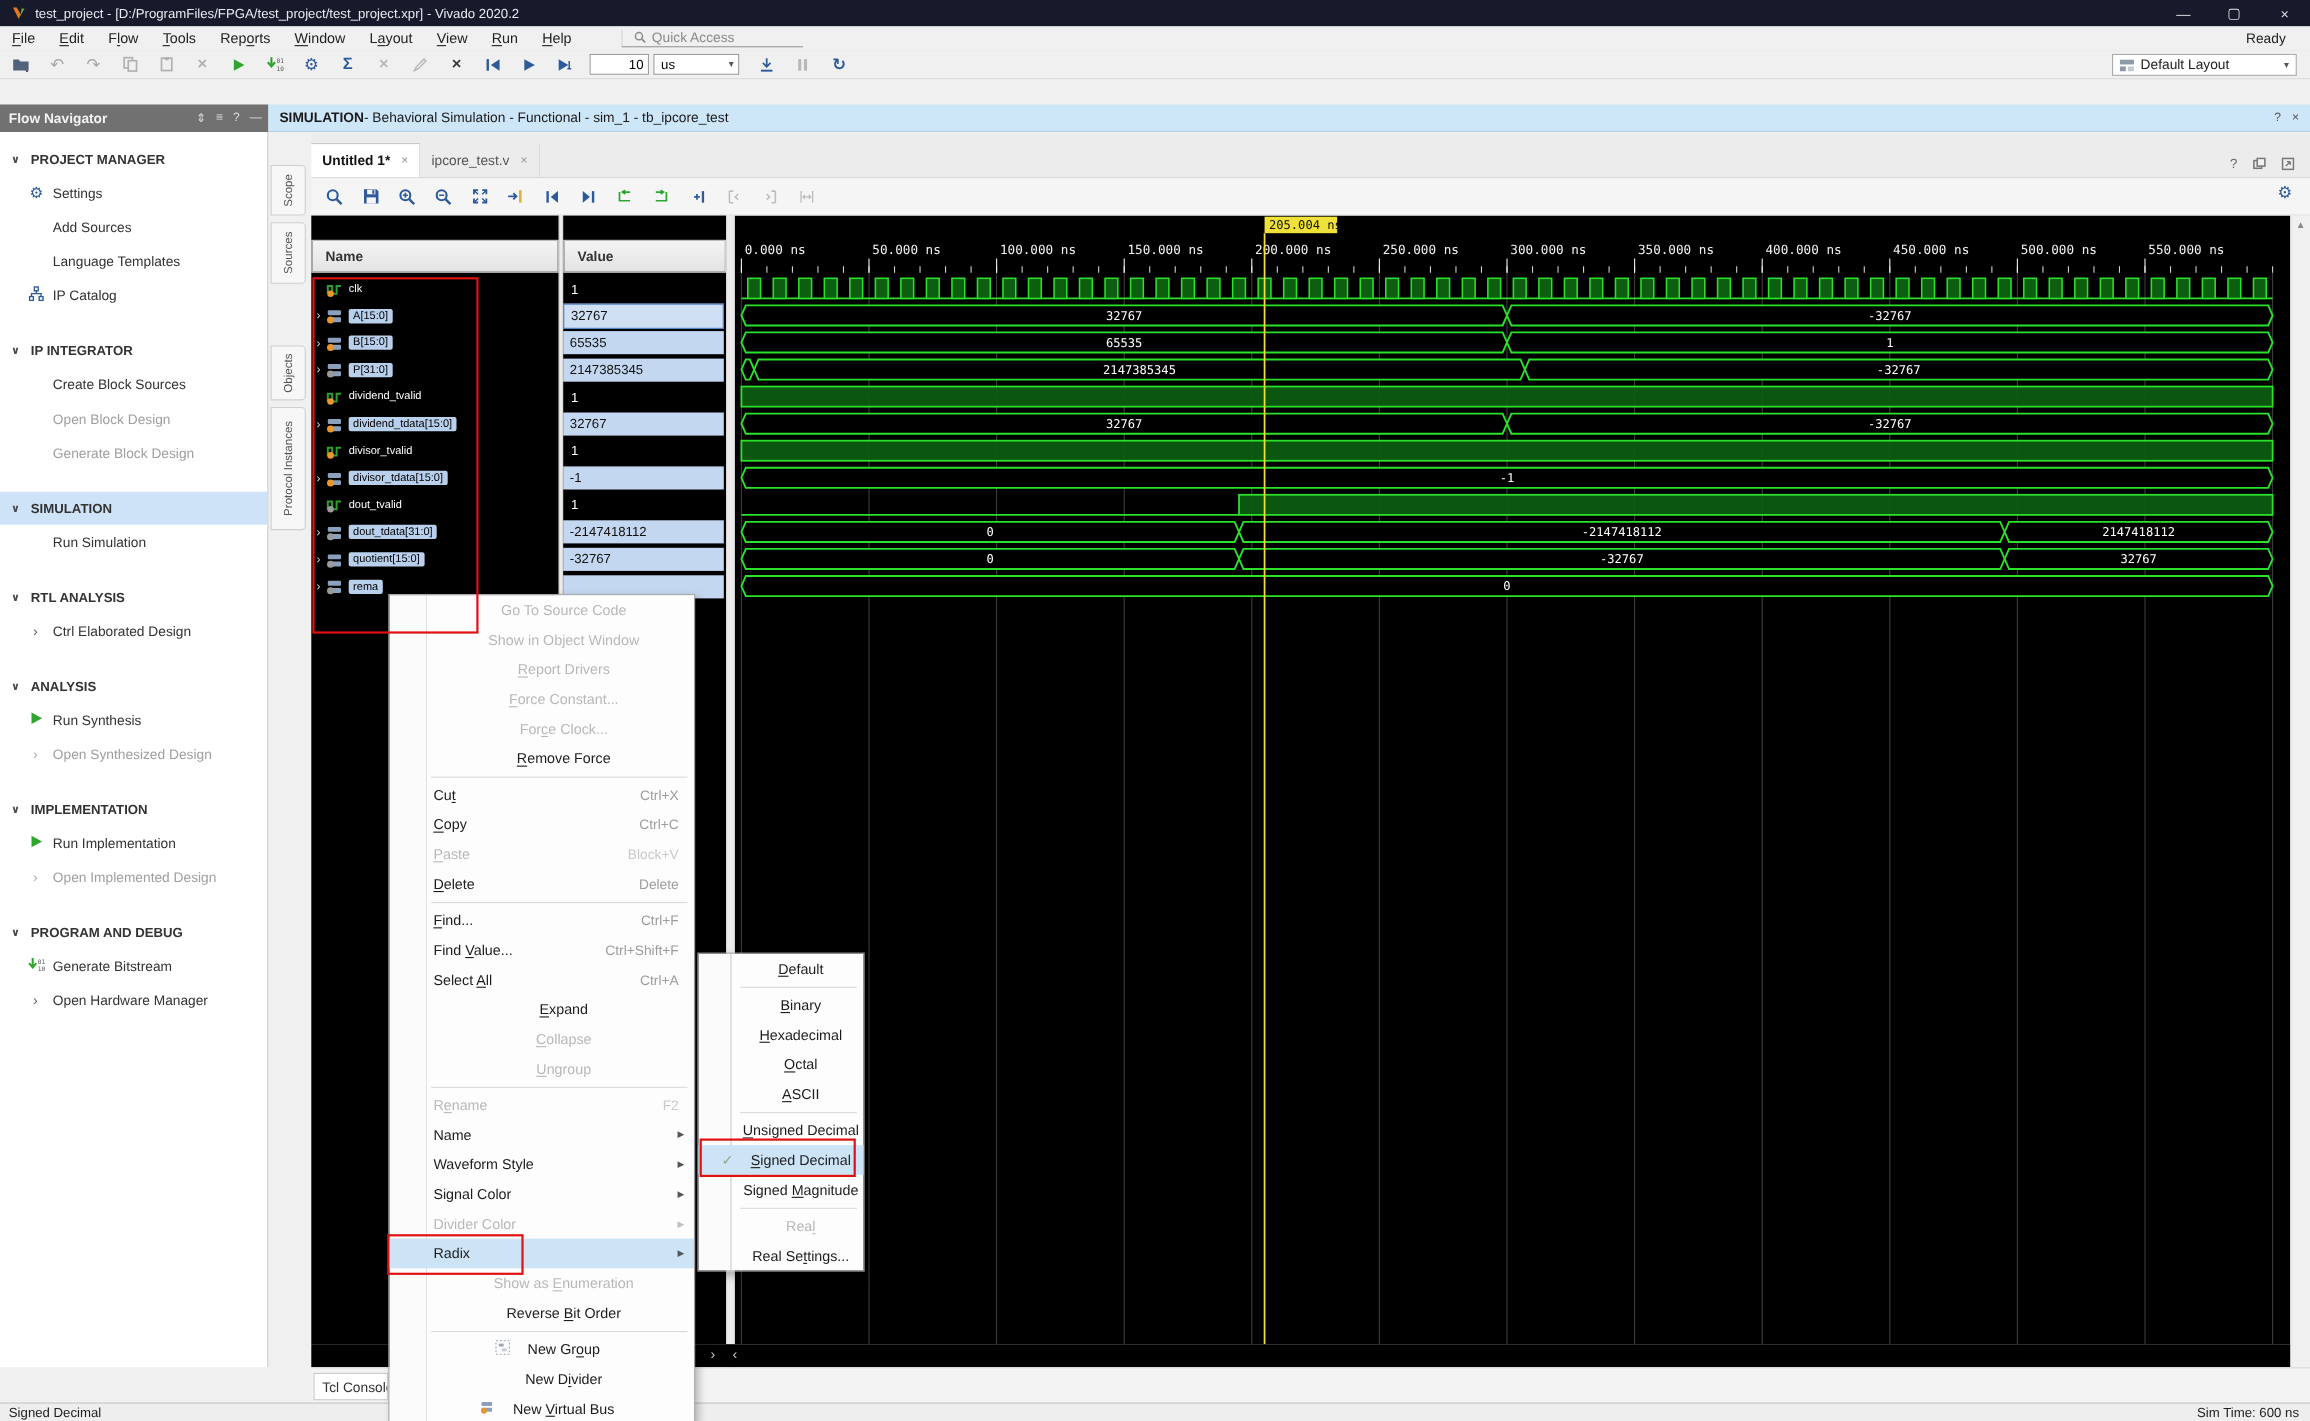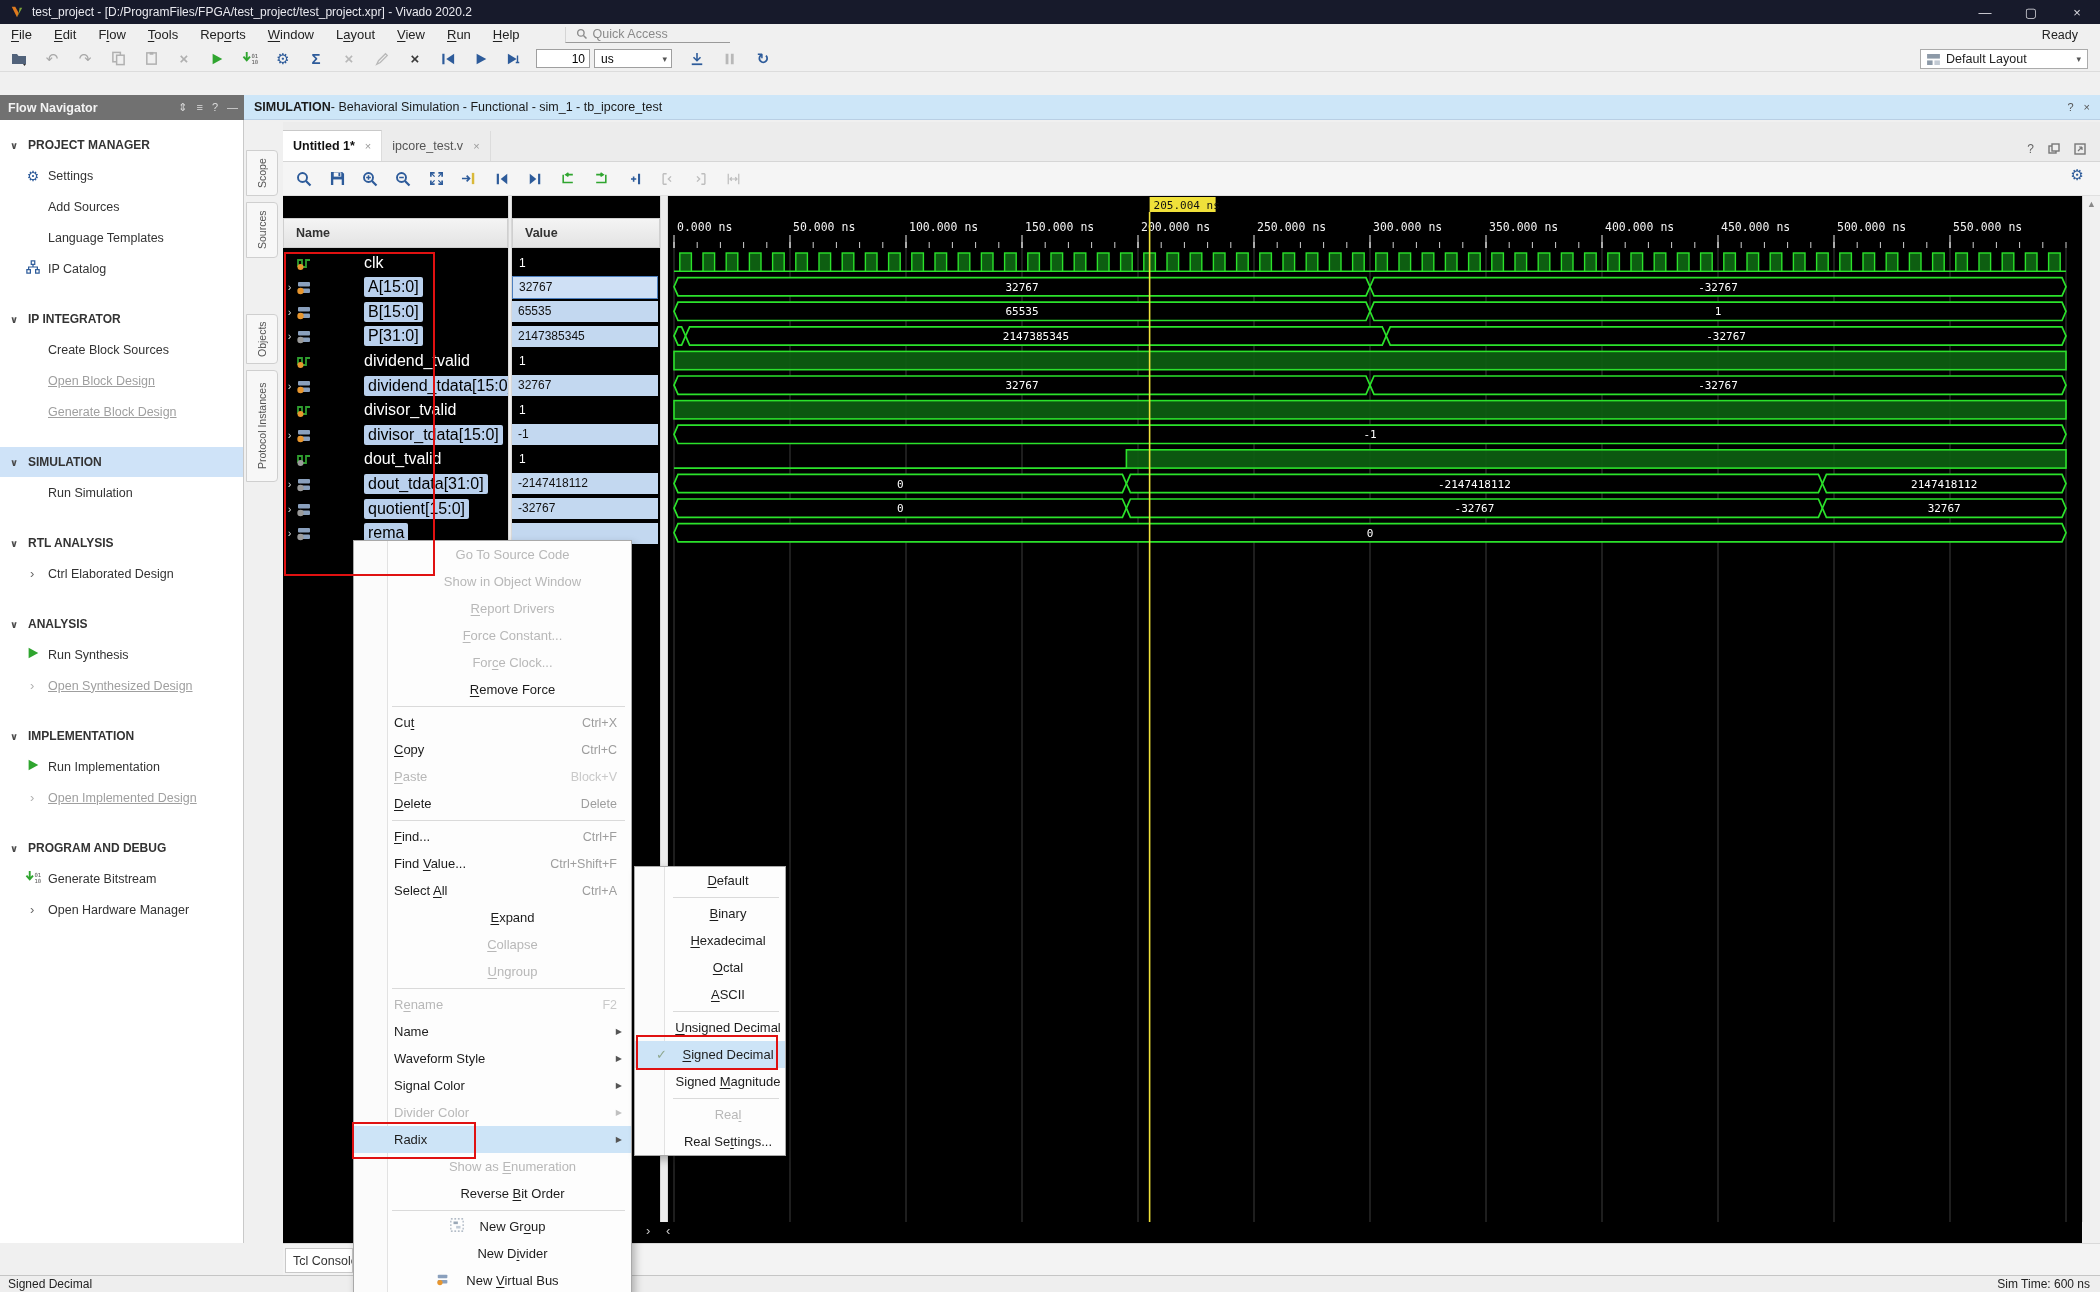--- a/index.html
+++ b/index.html
@@ -27,21 +27,21 @@
   #layoutbox .dd{margin-left:auto;margin-right:6px;color:#555;font-size:9px;}
   
   #fnavhead{left:0;top:95px;width:244px;height:25px;background:#717171;color:#f3f3f3;display:flex;align-items:center;font-size:12.5px;font-weight:bold;padding-left:8px;box-sizing:border-box;}
   #fnavhead .hicons{margin-left:auto;margin-right:6px;display:flex;gap:9px;font-size:11px;color:#ddd;font-weight:normal;}
   #fnav{left:0;top:120px;width:244px;height:1123px;background:#ffffff;border-right:1px solid #c9c9c9;box-sizing:border-box;padding-top:10px;}
   .fsec{margin-bottom:20px;}
   .fsechead{height:30px;display:flex;align-items:center;font-size:12px;font-weight:bold;color:#333;padding-left:10px;}
   .fsechead .vchev{width:18px;color:#4a4a4a;font-size:10px;}
   .fsechead.sel{background:#cfe3f8;}
   .fitem{height:31px;display:flex;align-items:center;font-size:12.5px;color:#333;position:relative;padding-left:48px;}
-  .fitem.dis{color:#9f9f9f;text-decoration:underline;}
+  .fitem.dis{color:#9f9f9f;}
   .fitem .fic{position:absolute;left:24px;width:18px;text-align:center;}
   .fitem .chv{position:absolute;left:30px;color:#666;font-size:13px;}
   .fitem.dis .chv{color:#b0b0b0;}
   
   #simbar{left:244px;top:95px;width:1856px;height:25px;background:#cde6f8;display:flex;align-items:center;font-size:12.5px;color:#1a1a1a;padding-left:10px;box-sizing:border-box;border-bottom:1px solid #b9cfe4;}
   #simbar .icos{margin-left:auto;margin-right:10px;color:#555;display:flex;gap:10px;font-size:11px;}
   
   .vtab{position:absolute;left:246px;width:32px;background:#f7f7f7;border:1px solid #cfcfcf;border-radius:4px 0 0 4px;color:#555;font-size:10.5px;display:flex;align-items:center;justify-content:center;writing-mode:vertical-rl;transform:rotate(180deg);box-sizing:border-box;}
   
   #tabrow{left:283px;top:122px;width:1817px;height:40px;background:#ececec;border-bottom:1px solid #d6d6d6;display:flex;align-items:flex-end;box-sizing:border-box;}
@@ -53,21 +53,21 @@
   #wtoolbar{left:283px;top:162px;width:1817px;height:34px;background:#f5f5f5;display:flex;align-items:center;padding-left:8px;box-sizing:border-box;border-bottom:1px solid #e0e0e0;}
   .wicon{width:26px;height:24px;display:flex;align-items:center;justify-content:center;margin-right:7px;border-right:0;}
   #wgear{position:absolute;right:16px;top:166px;color:#2d5b9a;font-size:15px;}
   
   #names{left:283px;top:196px;width:225px;height:1026px;background:#000;}
   #values{left:512px;top:196px;width:148px;height:1026px;background:#000;}
   .phead{position:absolute;left:0;top:22px;height:30px;right:0;background:linear-gradient(#f4f4f4,#e3e3e3);border:1px solid #cfcfcf;box-sizing:border-box;display:flex;align-items:center;font-size:12.5px;font-weight:bold;color:#333;padding-left:12px;}
   .sigrow{position:absolute;left:0;height:25px;display:flex;align-items:center;width:100%;}
   .chev{width:13px;color:#d8d8d8;font-size:11px;text-align:center;flex:0 0 13px;}
   .sicon{width:17px;height:16px;flex:0 0 17px;margin-right:4px;}
-  .signame{color:#fff;font-size:16px;white-space:nowrap;margin-left:47px;}
+  .signame{color:#fff;font-size:10px;white-space:nowrap;}
   .signame.pill{background:#b9d0ed;color:#000;border-radius:2px;padding:1px 4px;}
   .vcell{background:#c3d8f0;color:#111;font-size:12px;height:21px;line-height:21px;padding-left:6px;margin-right:2px;flex:1;}
   .vcell.focus{border:1px solid #4d7fbe;background:#cfe0f5;}
   .vplain{color:#fff;font-size:12px;padding-left:7px;}
   .split{background:#ececec;border-left:1px solid #d8d8d8;border-right:1px solid #d8d8d8;box-sizing:border-box;}
   #wavesvg{left:668px;top:196px;}
   #vscroll{left:2082px;top:196px;width:18px;height:1026px;background:#f0f0f0;border-left:1px solid #d5d5d5;box-sizing:border-box;text-align:center;color:#888;font-size:9px;padding-top:3px;}
   #hscroll{left:283px;top:1222px;width:1799px;height:21px;background:#000;color:#c9c9c9;font-size:13px;}
   #hscroll span{position:absolute;top:1px;}
   

